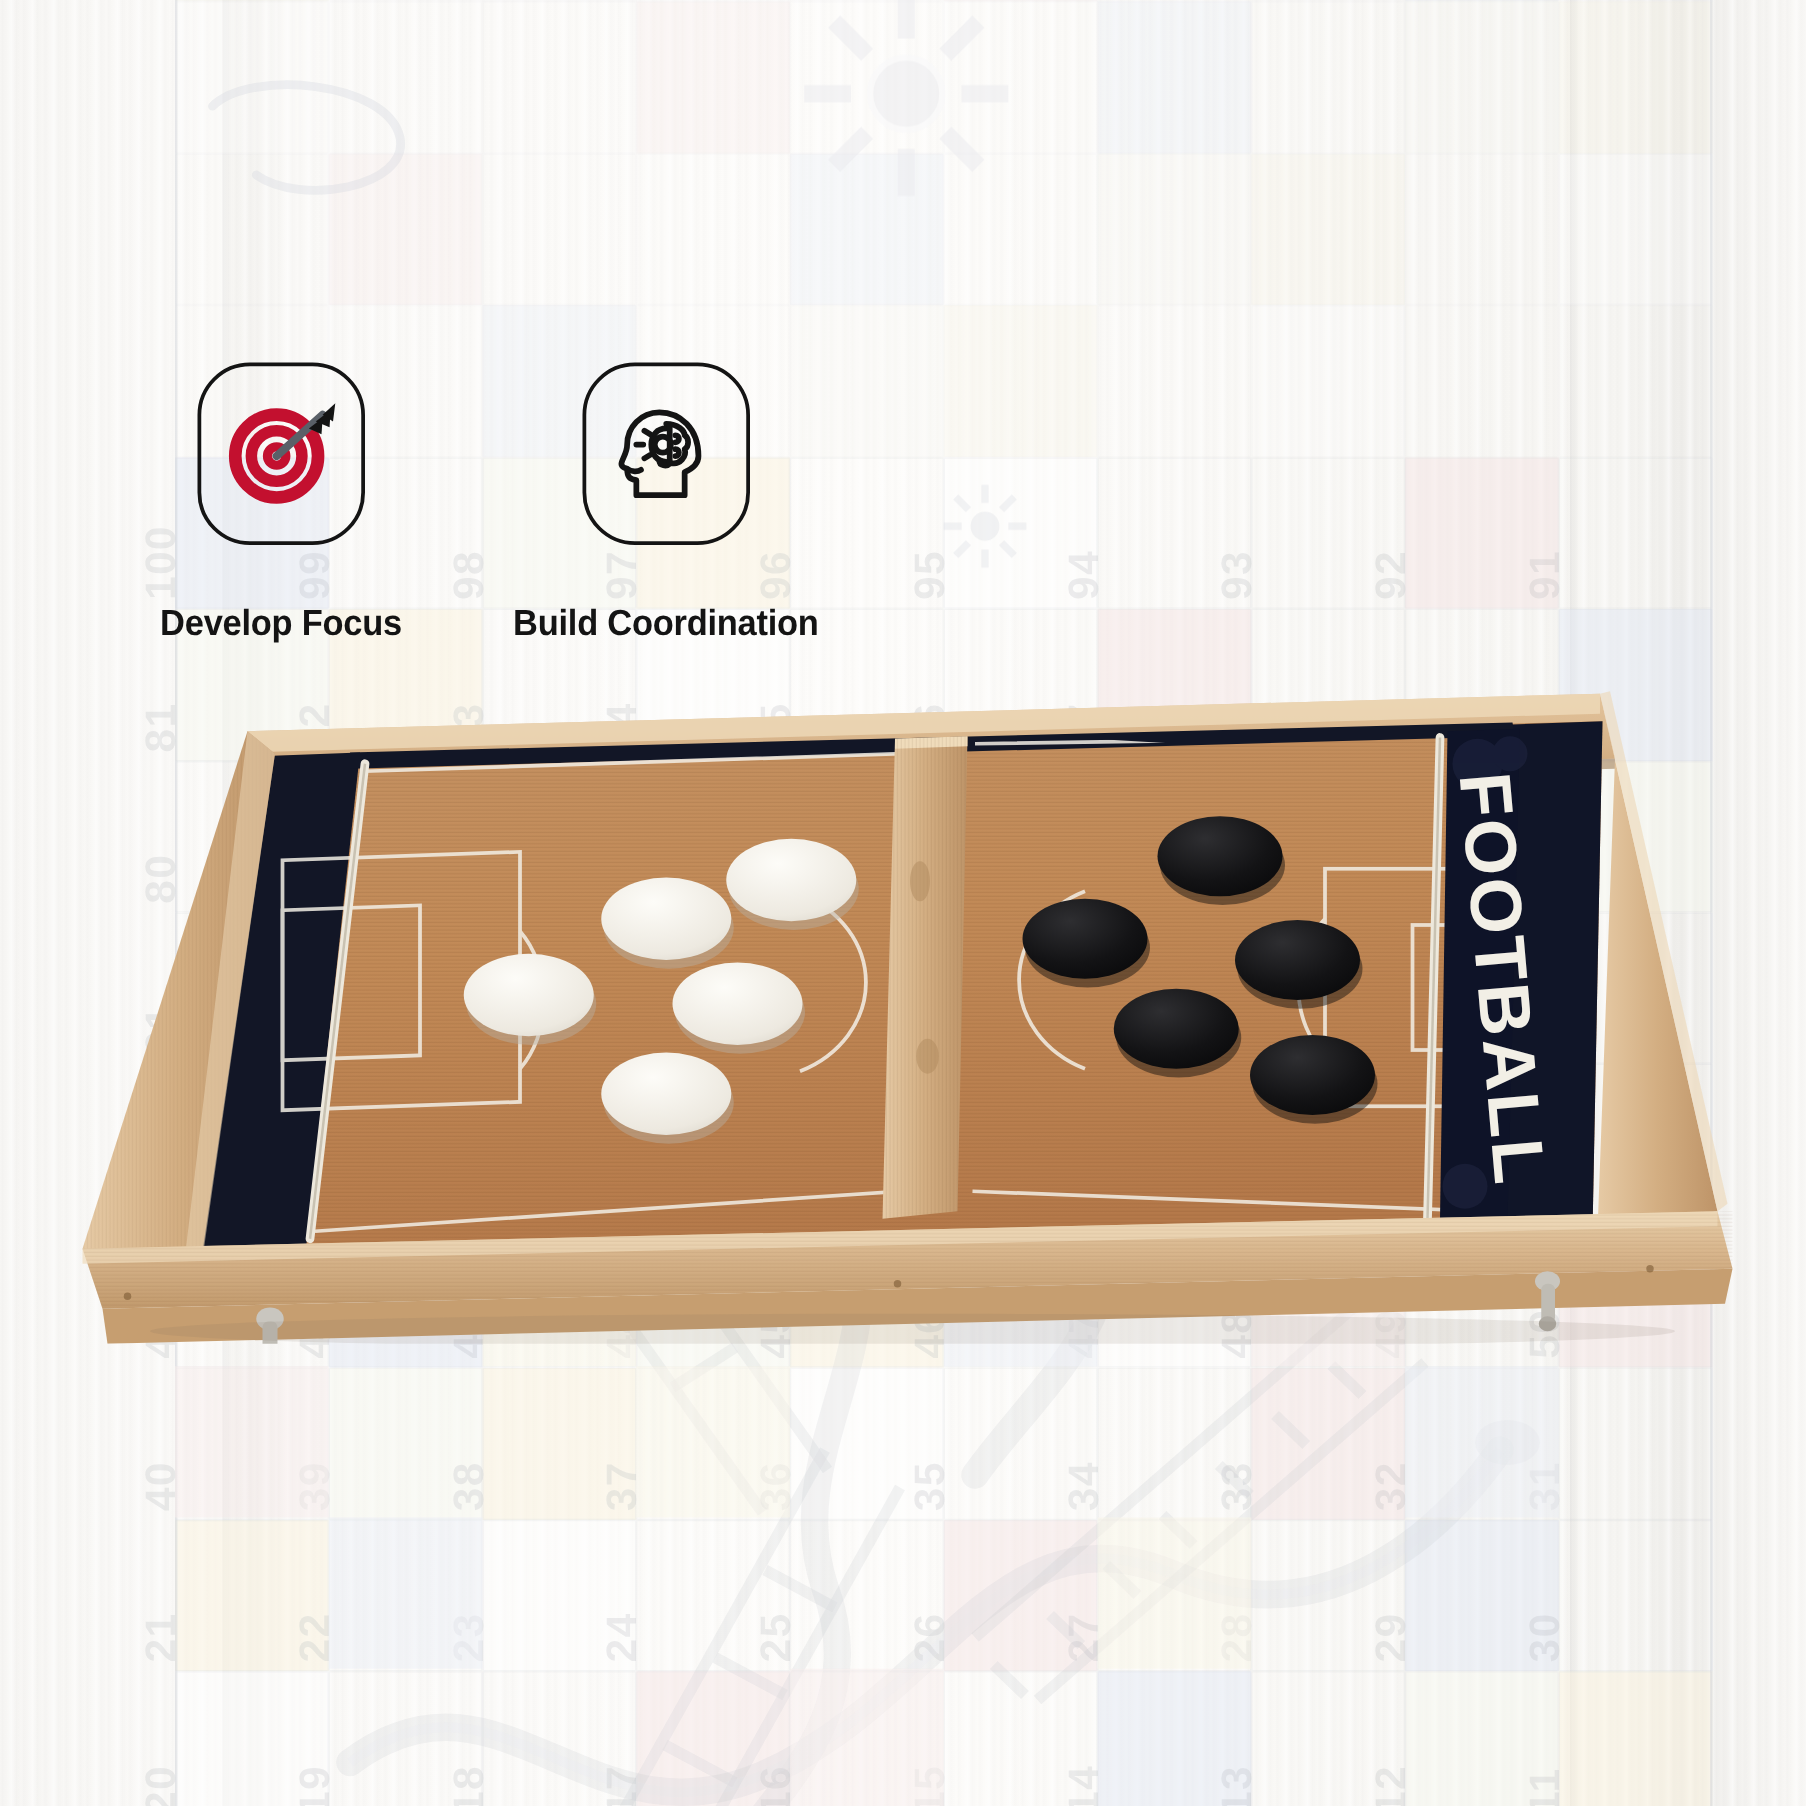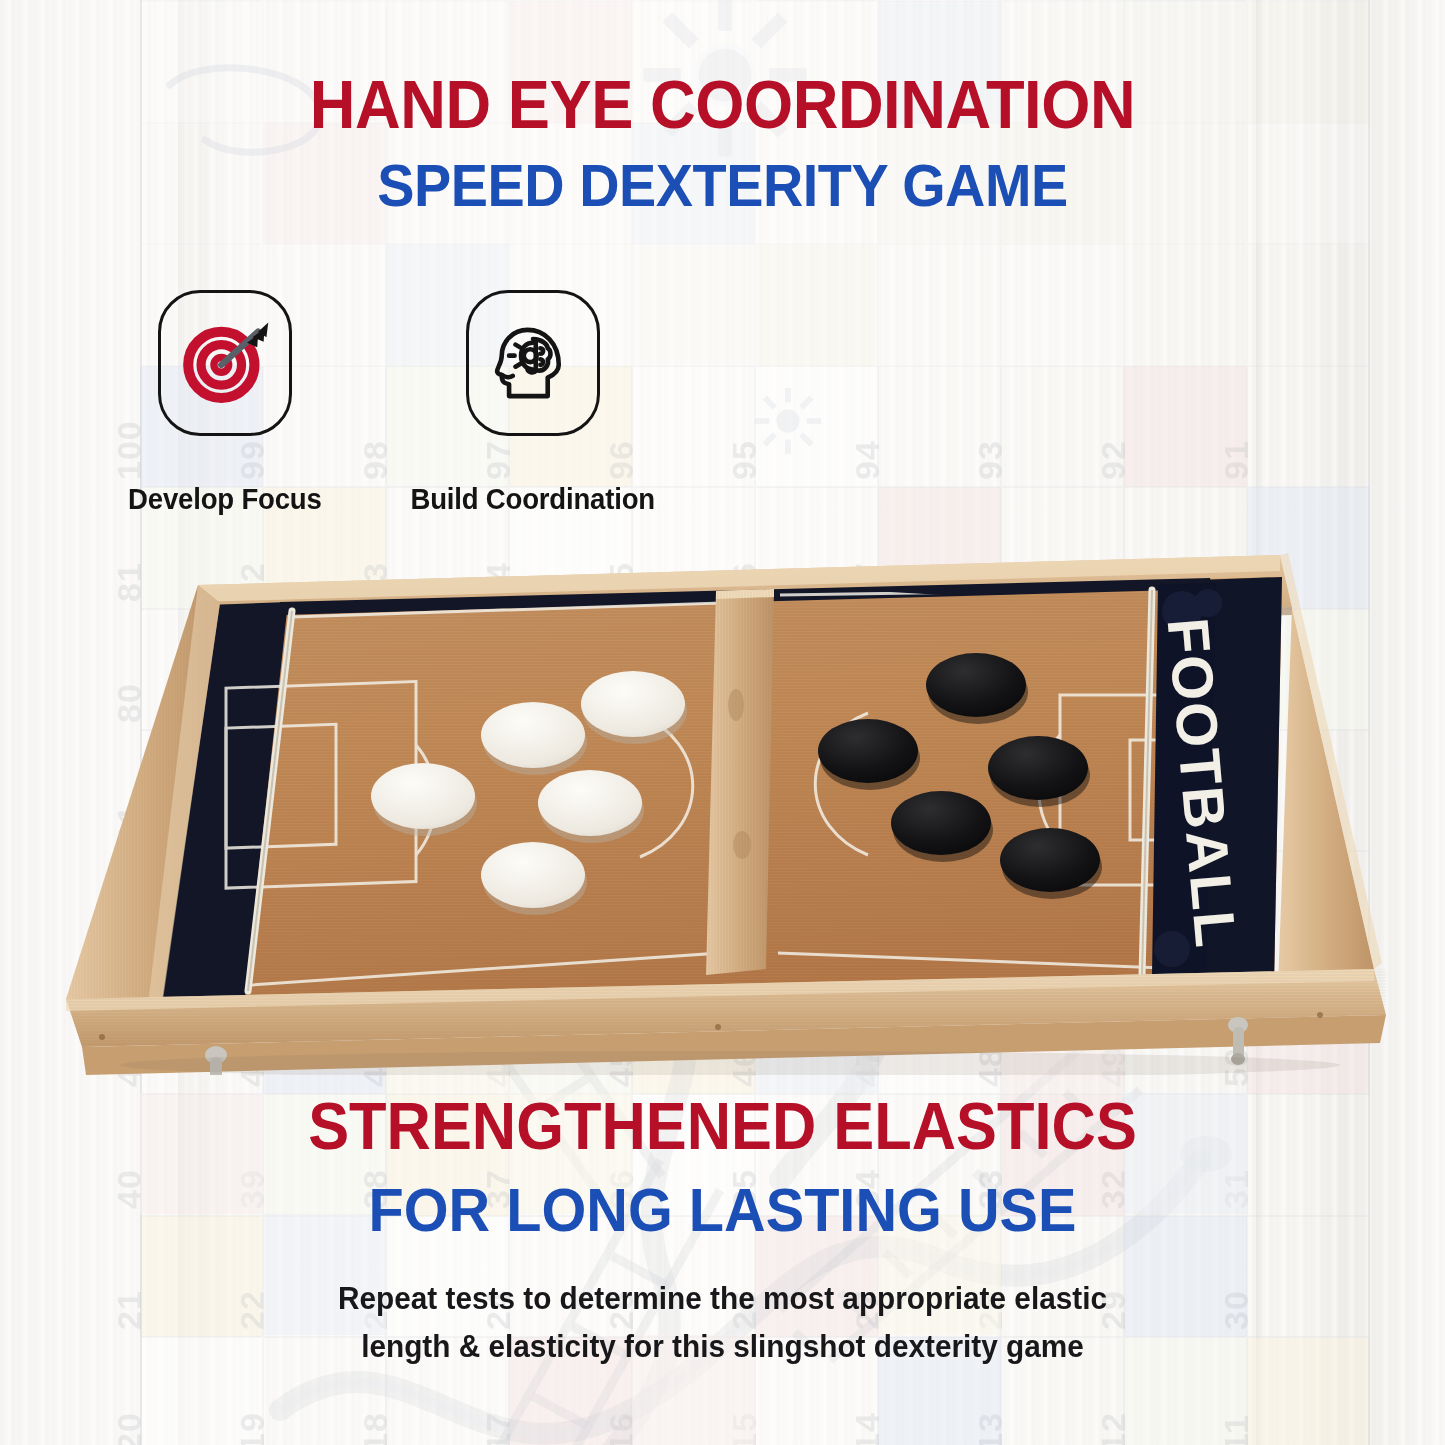--- a/index.html
+++ b/index.html
@@ -529,24 +529,20 @@
     </g>
   </svg>
 
   <svg class="doodle" style="left:160px;top:55px;width:180px;height:120px;opacity:.35;" viewBox="0 0 180 120">
     <path d="M10 30 C 40 0, 150 10, 160 55 C 168 95, 80 110, 45 85" fill="none" stroke="#d3d7de" stroke-width="7" stroke-linecap="round"></path>
   </svg>
 </div>
 
 <div class="content">
 
-  <div class="headline">
-    <div class="h-red">HAND EYE COORDINATION</div>
-    <div class="h-blue">SPEED DEXTERITY GAME</div>
-  </div>
 
   <div class="features">
 
     <div class="feature f1">
       <div class="icon-tile">
         <svg width="92" height="92" viewBox="0 0 100 100">
           <circle cx="46" cy="52" r="36" fill="none" stroke="#C3102F" stroke-width="11"></circle>
           <circle cx="46" cy="52" r="22" fill="none" stroke="#C3102F" stroke-width="10"></circle>
           <circle cx="46" cy="52" r="8" fill="none" stroke="#C3102F" stroke-width="8"></circle>
           <line x1="46" y1="52" x2="86" y2="16" stroke="#5A6068" stroke-width="7" stroke-linecap="round"></line>
@@ -737,21 +733,13 @@
         <ellipse cx="186" cy="546" rx="7" ry="6" fill="#AEAAA2"></ellipse>
         <ellipse cx="1208" cy="480" rx="10" ry="8" fill="#C9C6BF"></ellipse>
         <rect x="1203" y="482" width="11" height="32" rx="5" fill="#BFBCB4"></rect>
         <ellipse cx="1208" cy="514" rx="7" ry="6" fill="#AEAAA2"></ellipse>
       </g>
 
       <ellipse cx="700" cy="520" rx="610" ry="14" fill="rgba(120,110,95,0.13)"></ellipse>
     </svg>
   </div>
 
-  <div class="bottom">
-    <div class="b-red">STRENGTHENED ELASTICS</div>
-    <div class="b-blue">FOR LONG LASTING USE</div>
-    <div class="b-sub">
-      <span>Repeat tests to determine the most appropriate elastic</span><br>
-      <span>length &amp; elasticity for this slingshot dexterity game</span>
-    </div>
-  </div>
 </div>
 
 </body></html>

